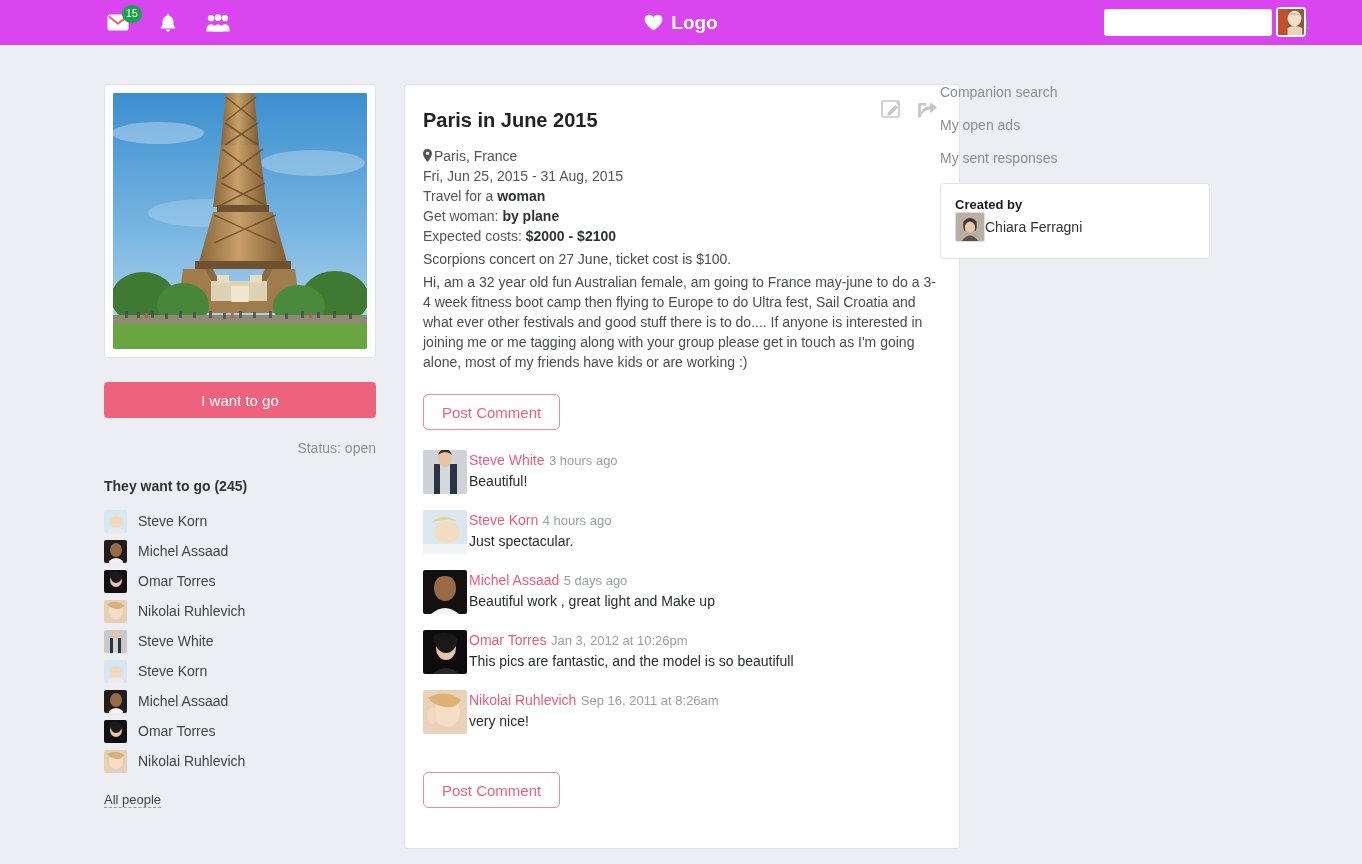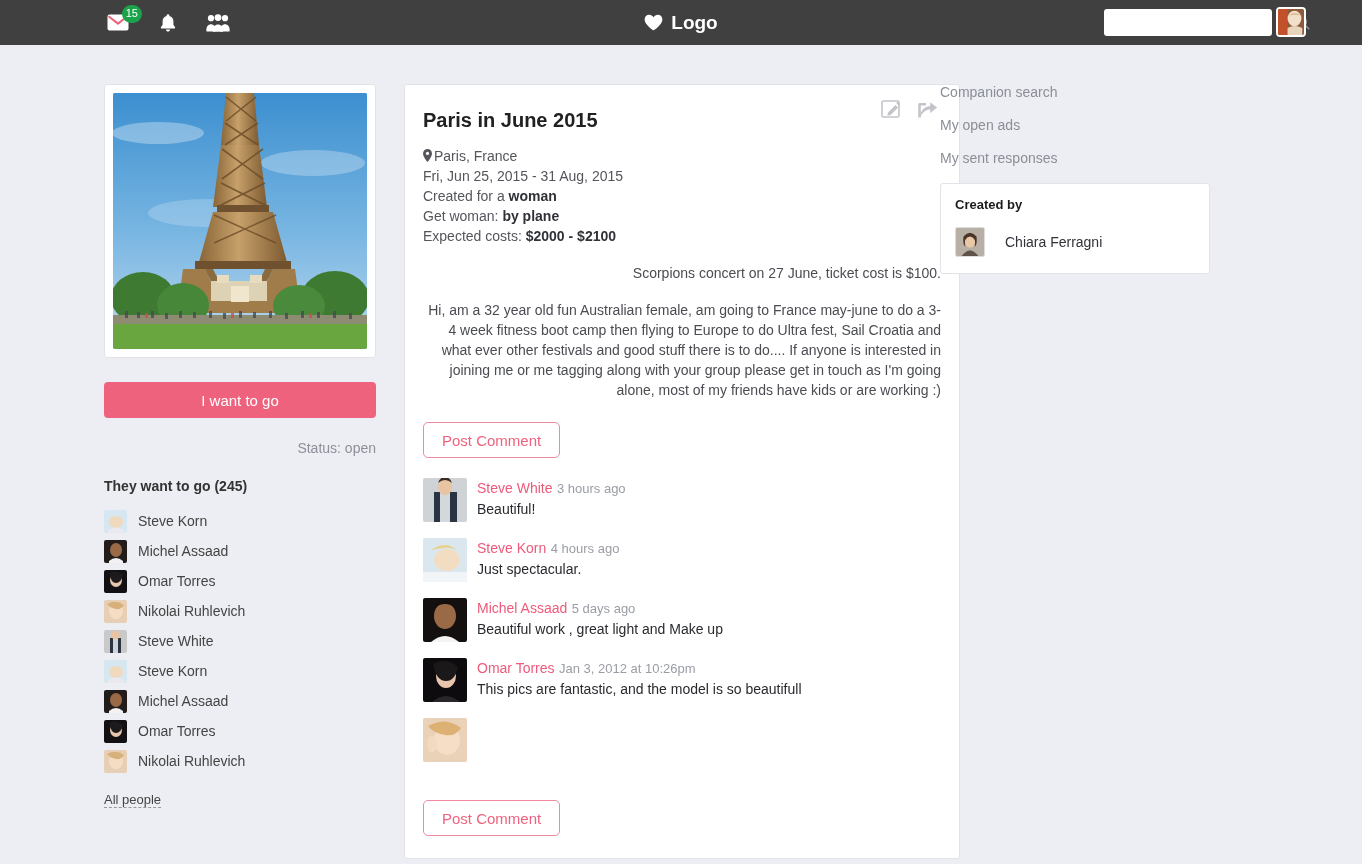--- a/index.html
+++ b/index.html
@@ -8,21 +8,21 @@
     width: 1362px; height: 864px;
     background: #eceef3;
     font-family: "Liberation Sans", sans-serif;
     overflow: hidden;
   }
 
   
   .topbar {
     position: absolute; top: 0; left: 0;
     width: 1362px; height: 45px;
-    background: #404040;
+    background: #d946ef;
     display: flex; align-items: center;
   }
   .nav-icons {
     position: absolute; left: 104px; top: 0; height: 45px;
     display: flex; align-items: center; gap: 22px;
   }
   .nav-ic { position: relative; width: 28px; height: 28px; display:flex; align-items:center; justify-content:center; cursor: pointer; }
   .nav-ic svg { display: block; }
   .badge {
     position: absolute; top: -4px; right: -10px;
@@ -95,43 +95,43 @@
 
   
   .main-card { padding: 16px 18px 22px 18px; position: relative; min-height: 765px; }
   .cat { font-size: 14px; color: #7d8089; }
   .title { font-size: 20px; color: #212121; margin: 8px 0 0 0; font-weight: bold; }
   .actions { position: absolute; right: 20px; top: 14px; display: flex; gap: 14px; }
   .act-ic { cursor: pointer; width: 22px; height: 22px; }
   .meta { margin-top: 14px; font-size: 14px; color: #54565c; line-height: 20px; }
   .meta b { color: #303238; }
   .meta .pin { display: inline-block; vertical-align: -1px; margin-right: 2px; }
-  .para { margin-top: 17px; font-size: 14px; color: #4a4c52; line-height: 20px; text-align: right; }
+  .para { margin-top: 3px; font-size: 14px; color: #4a4c52; line-height: 20px; }
   .btn-comment {
     margin-top: 22px; background: #fff; color: #ef627d;
     border: 1px solid #f08aa0; border-radius: 5px;
     padding: 0 18px; height: 36px; font-size: 15px; cursor: pointer;
     font-family: "Liberation Sans", sans-serif;
   }
   .comments { margin-top: 20px; }
-  .comment { display: flex; gap: 10px; margin-bottom: 16px; }
+  .comment { display: flex; gap: 2px; margin-bottom: 16px; }
   .comment .cav { width: 44px; height: 44px; flex: 0 0 44px; border-radius: 2px; overflow: hidden; }
   .comment .cbody { padding-top: 1px; }
   .cname { color: #ee5a7a; font-size: 14px; cursor: pointer; }
   .ctime { color: #9a9da5; font-size: 13px; }
   .ctext { font-size: 14px; color: #282a2e; margin-top: 4px; }
 
   
   .rlink {
     display: block; font-size: 14px; color: #8b8e97;
     margin-bottom: 17px; cursor: pointer; text-decoration: none;
   }
   .creator-card { padding: 13px 14px 16px 14px; margin-top: 13px; }
   .creator-title { font-size: 13px; font-weight: bold; color: #1c1c1c; }
-  .creator-row { display: flex; align-items: center; gap: 20px; margin-top: 15px; }
+  .creator-row { display: flex; align-items: center; gap: 0; margin-top: 0; }
   .creator-row .cav2 { width: 30px; height: 30px; border-radius: 2px; overflow: hidden; border: 1px solid #dcdde1; }
   .creator-name { font-size: 14px; color: #303238; }
 
   .ph { width: 100%; height: 100%; display: block; }
 </style>
 </head>
 <body>
 
 <div class="topbar">
 
@@ -396,21 +396,21 @@
       </div>
 
       <div class="meta">
         <div>
           <svg class="pin" width="9" height="13" viewBox="0 0 9 13">
             <path d="M4.5 0C2 0 0 2 0 4.5 0 8 4.5 13 4.5 13S9 8 9 4.5C9 2 7 0 4.5 0z" fill="#54565c"></path>
             <circle cx="4.5" cy="4.4" r="1.6" fill="#fff"></circle>
           </svg><span>Paris, France</span>
         </div>
         <div>Fri, Jun 25, 2015 - 31 Aug, 2015</div>
-        <div><span>Created for a </span><b>woman</b></div>
+        <div><span>Travel for a </span><b>woman</b></div>
         <div><span>Get woman: </span><b>by plane</b></div>
         <div><span>Expected costs: </span><b>$2000 - $2100</b></div>
       </div>
 
       <div class="para">Scorpions concert on 27 June, ticket cost is $100.</div>
       <div class="para">Hi, am a 32 year old fun Australian female, am going to France may-june to do a 3-4 week fitness boot camp then flying to Europe to do Ultra fest, Sail Croatia and what ever other festivals and good stuff there is to do.... If anyone is interested in joining me or me tagging along with your group please get in touch as I'm going alone, most of my friends have kids or are working :)</div>
 
       <button class="btn-comment">Post Comment</button>
 
       <div class="comments">
@@ -482,20 +482,25 @@
 
         <div class="comment">
           <span class="cav">
               <svg class="ph" viewBox="0 0 44 44" preserveAspectRatio="none">
                 <rect width="44" height="44" fill="#e9d2b8"></rect>
                 <ellipse cx="24" cy="22" rx="13" ry="15" fill="#f6ddc6"></ellipse>
                 <path d="M5 8 q18 -10 33 2 q-6 9 -16 7 q-12 -2 -17 -9z" fill="#dcb173"></path>
                 <ellipse cx="9" cy="26" rx="5" ry="8" fill="#f2d9bf"></ellipse>
               </svg>
             </span>
+          <span class="cbody">
+            <span class="cname">Nikolai Ruhlevich</span>
+            <span class="ctime">Sep 16, 2011 at 8:26am</span>
+            <div class="ctext">very nice!</div>
+          </span>
         </div>
 
       </div>
 
       <button class="btn-comment">Post Comment</button>
     </div>
   </div>
 
   <div class="col-right">
     <a class="rlink">Companion search</a>

